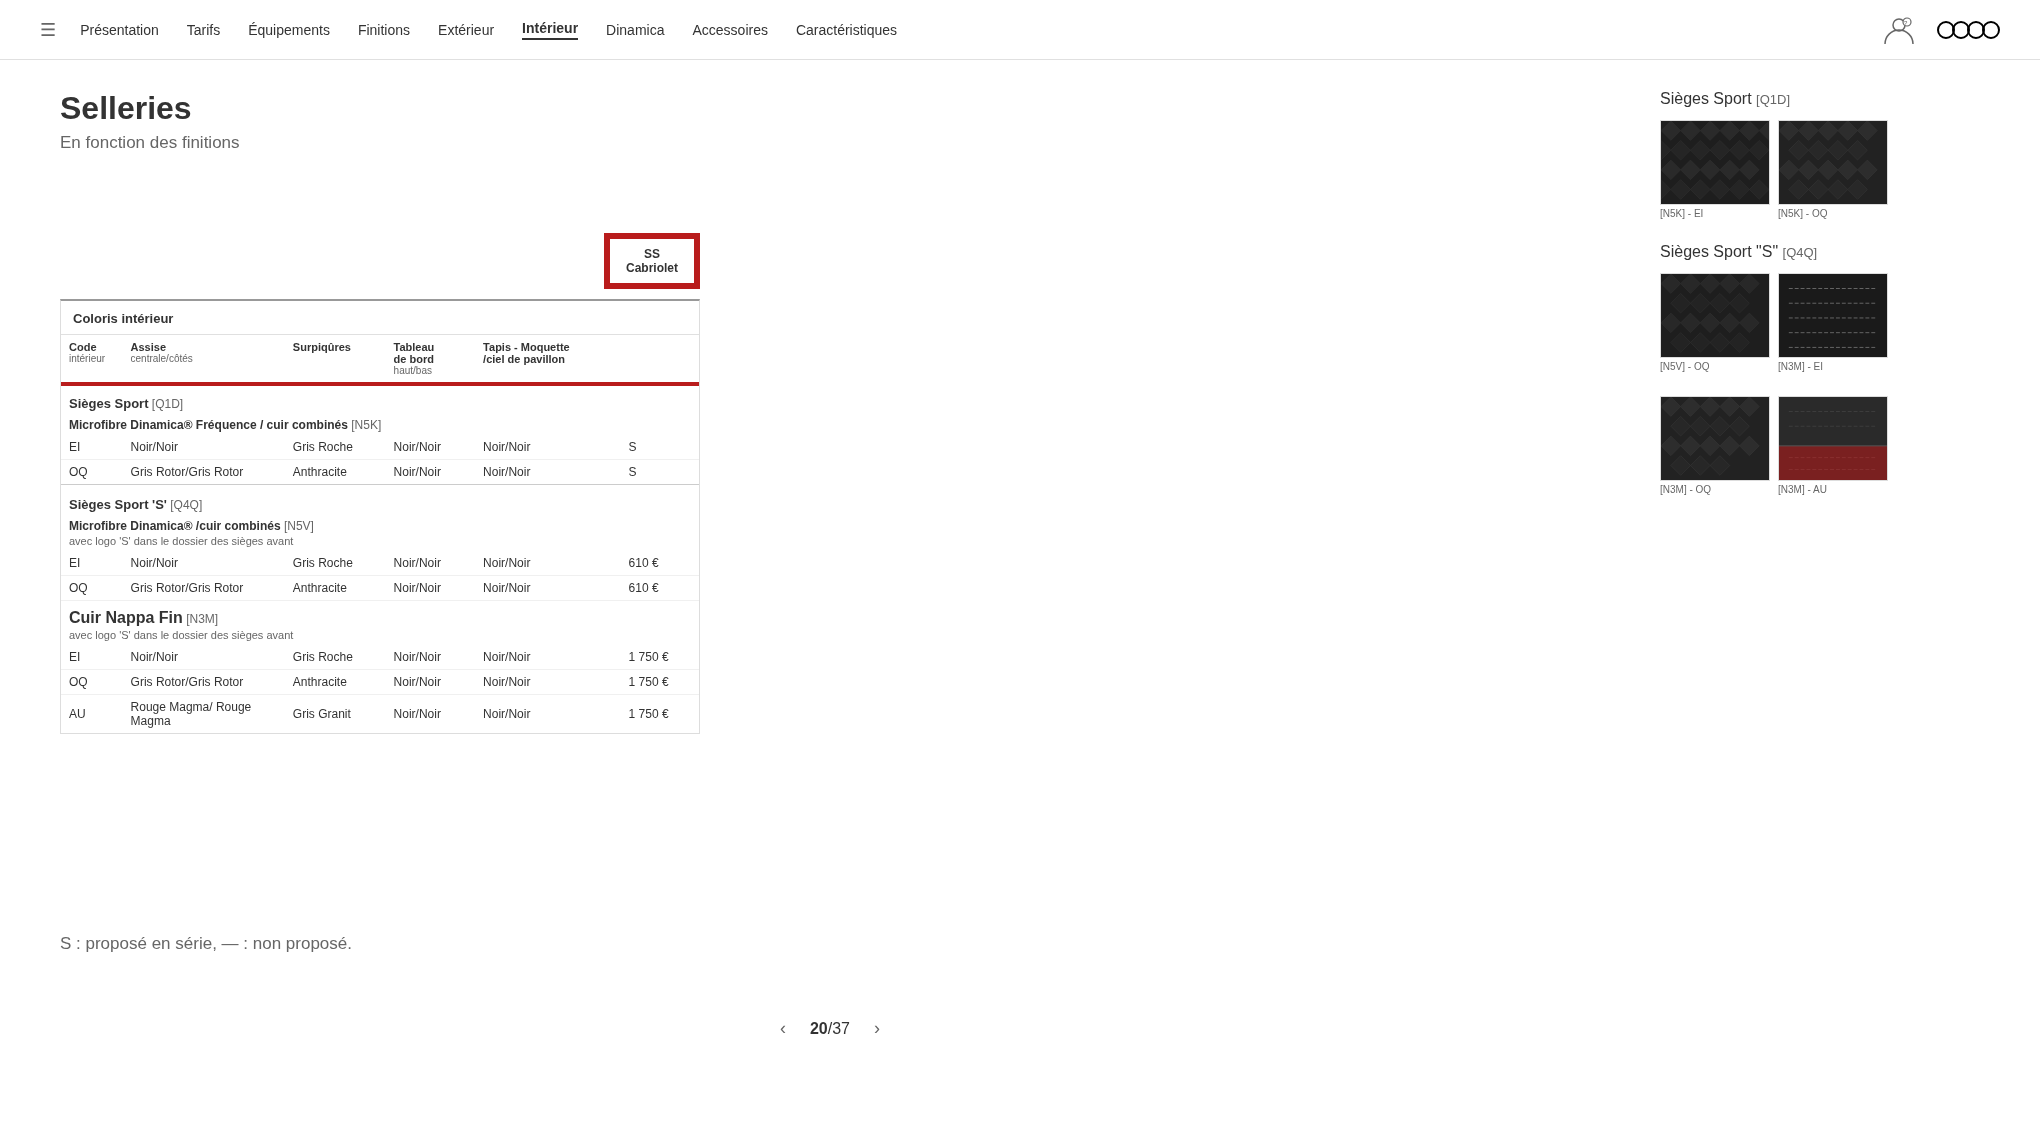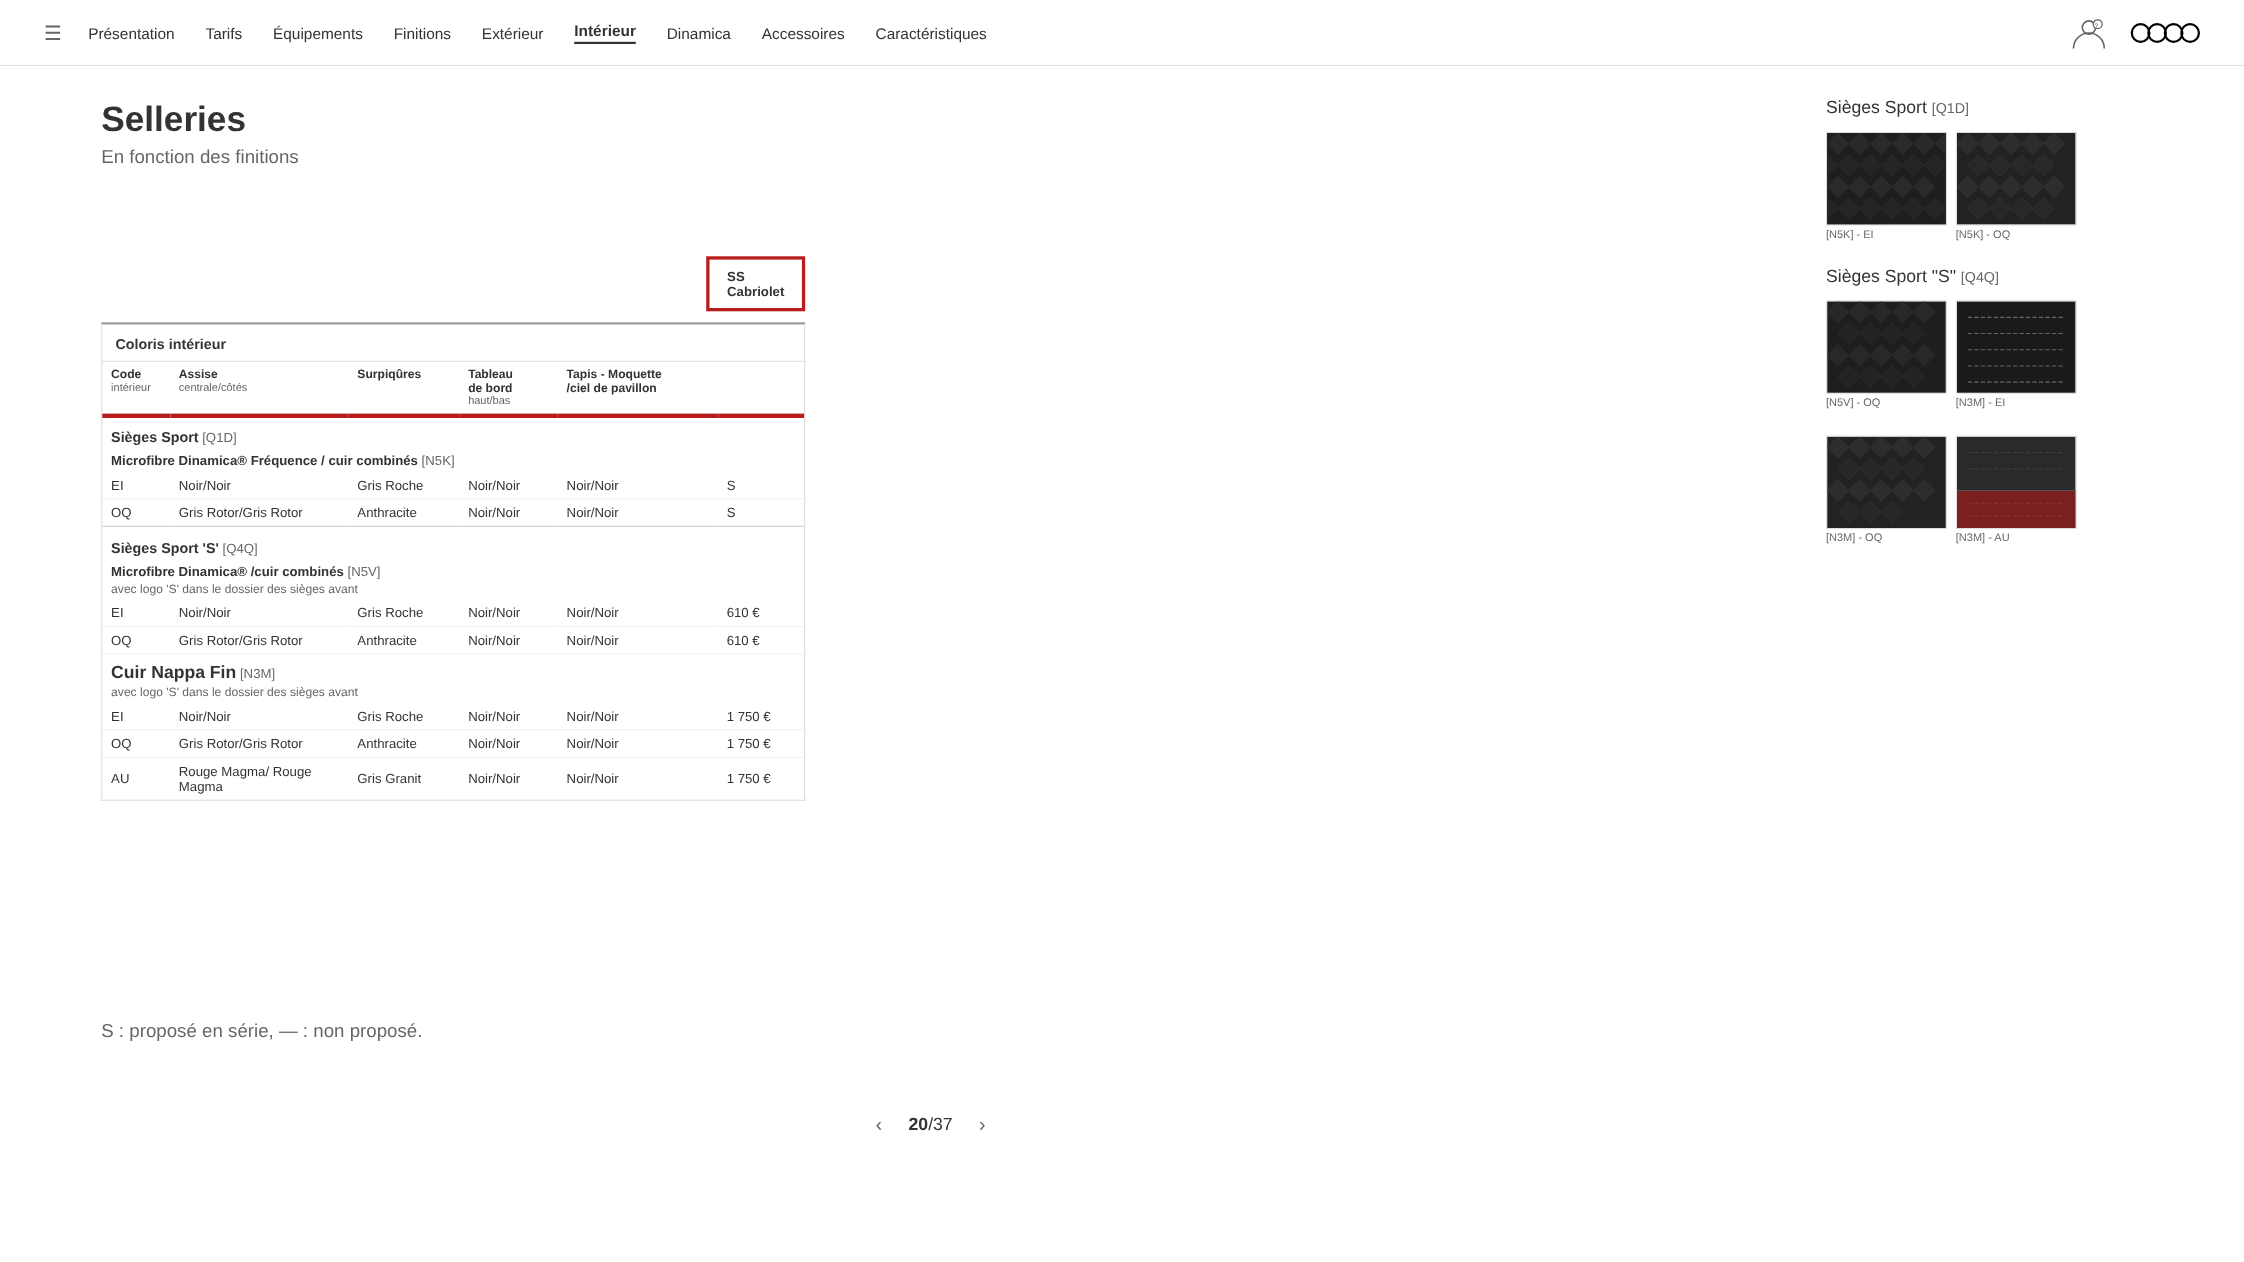--- a/index.html
+++ b/index.html
@@ -190,25 +190,26 @@
     
     .user-icon {
       width: 36px;
       height: 36px;
       display: flex;
       align-items: center;
       justify-content: center;
       cursor: pointer;
     }
     .filter-cell {
-      border: 3px solid #b91c1c;
+      border: 6px solid #b91c1c;
       padding: 8px 16px;
       font-size: 12px;
       font-weight: 600;
       min-width: 90px;
+      text-align: center;
     }
   </style>
 </head>
 <body>
 
 <div class="header">
   <span class="nav-hamburger">☰</span>
   <nav class="nav-links">
     <a>Présentation</a>
     <a>Tarifs</a>
@@ -233,21 +234,21 @@
       <span></span>
         <span></span>
         <span></span>
         <span></span>
     </div>
   </div>
 </div>
 
 <div style="display:flex; padding: 30px 60px; gap: 60px;">
 
-  <div style="flex:1; min-width:0;margin-left:32px;">
+  <div style="flex:1; min-width:0;">
     <h1 class="page-title">Selleries</h1>
     <p class="page-subtitle">En fonction des finitions</p>
 
     <div style="display:flex; justify-content:flex-end; margin-bottom: 0; max-width: 640px; margin-top: 80px;">
       <div class="filter-cell">SS<br>Cabriolet</div>
     </div>
 
     <div class="table-wrapper" style="max-width:640px;">
 
       <div class="coloris-title">Coloris intérieur</div>

